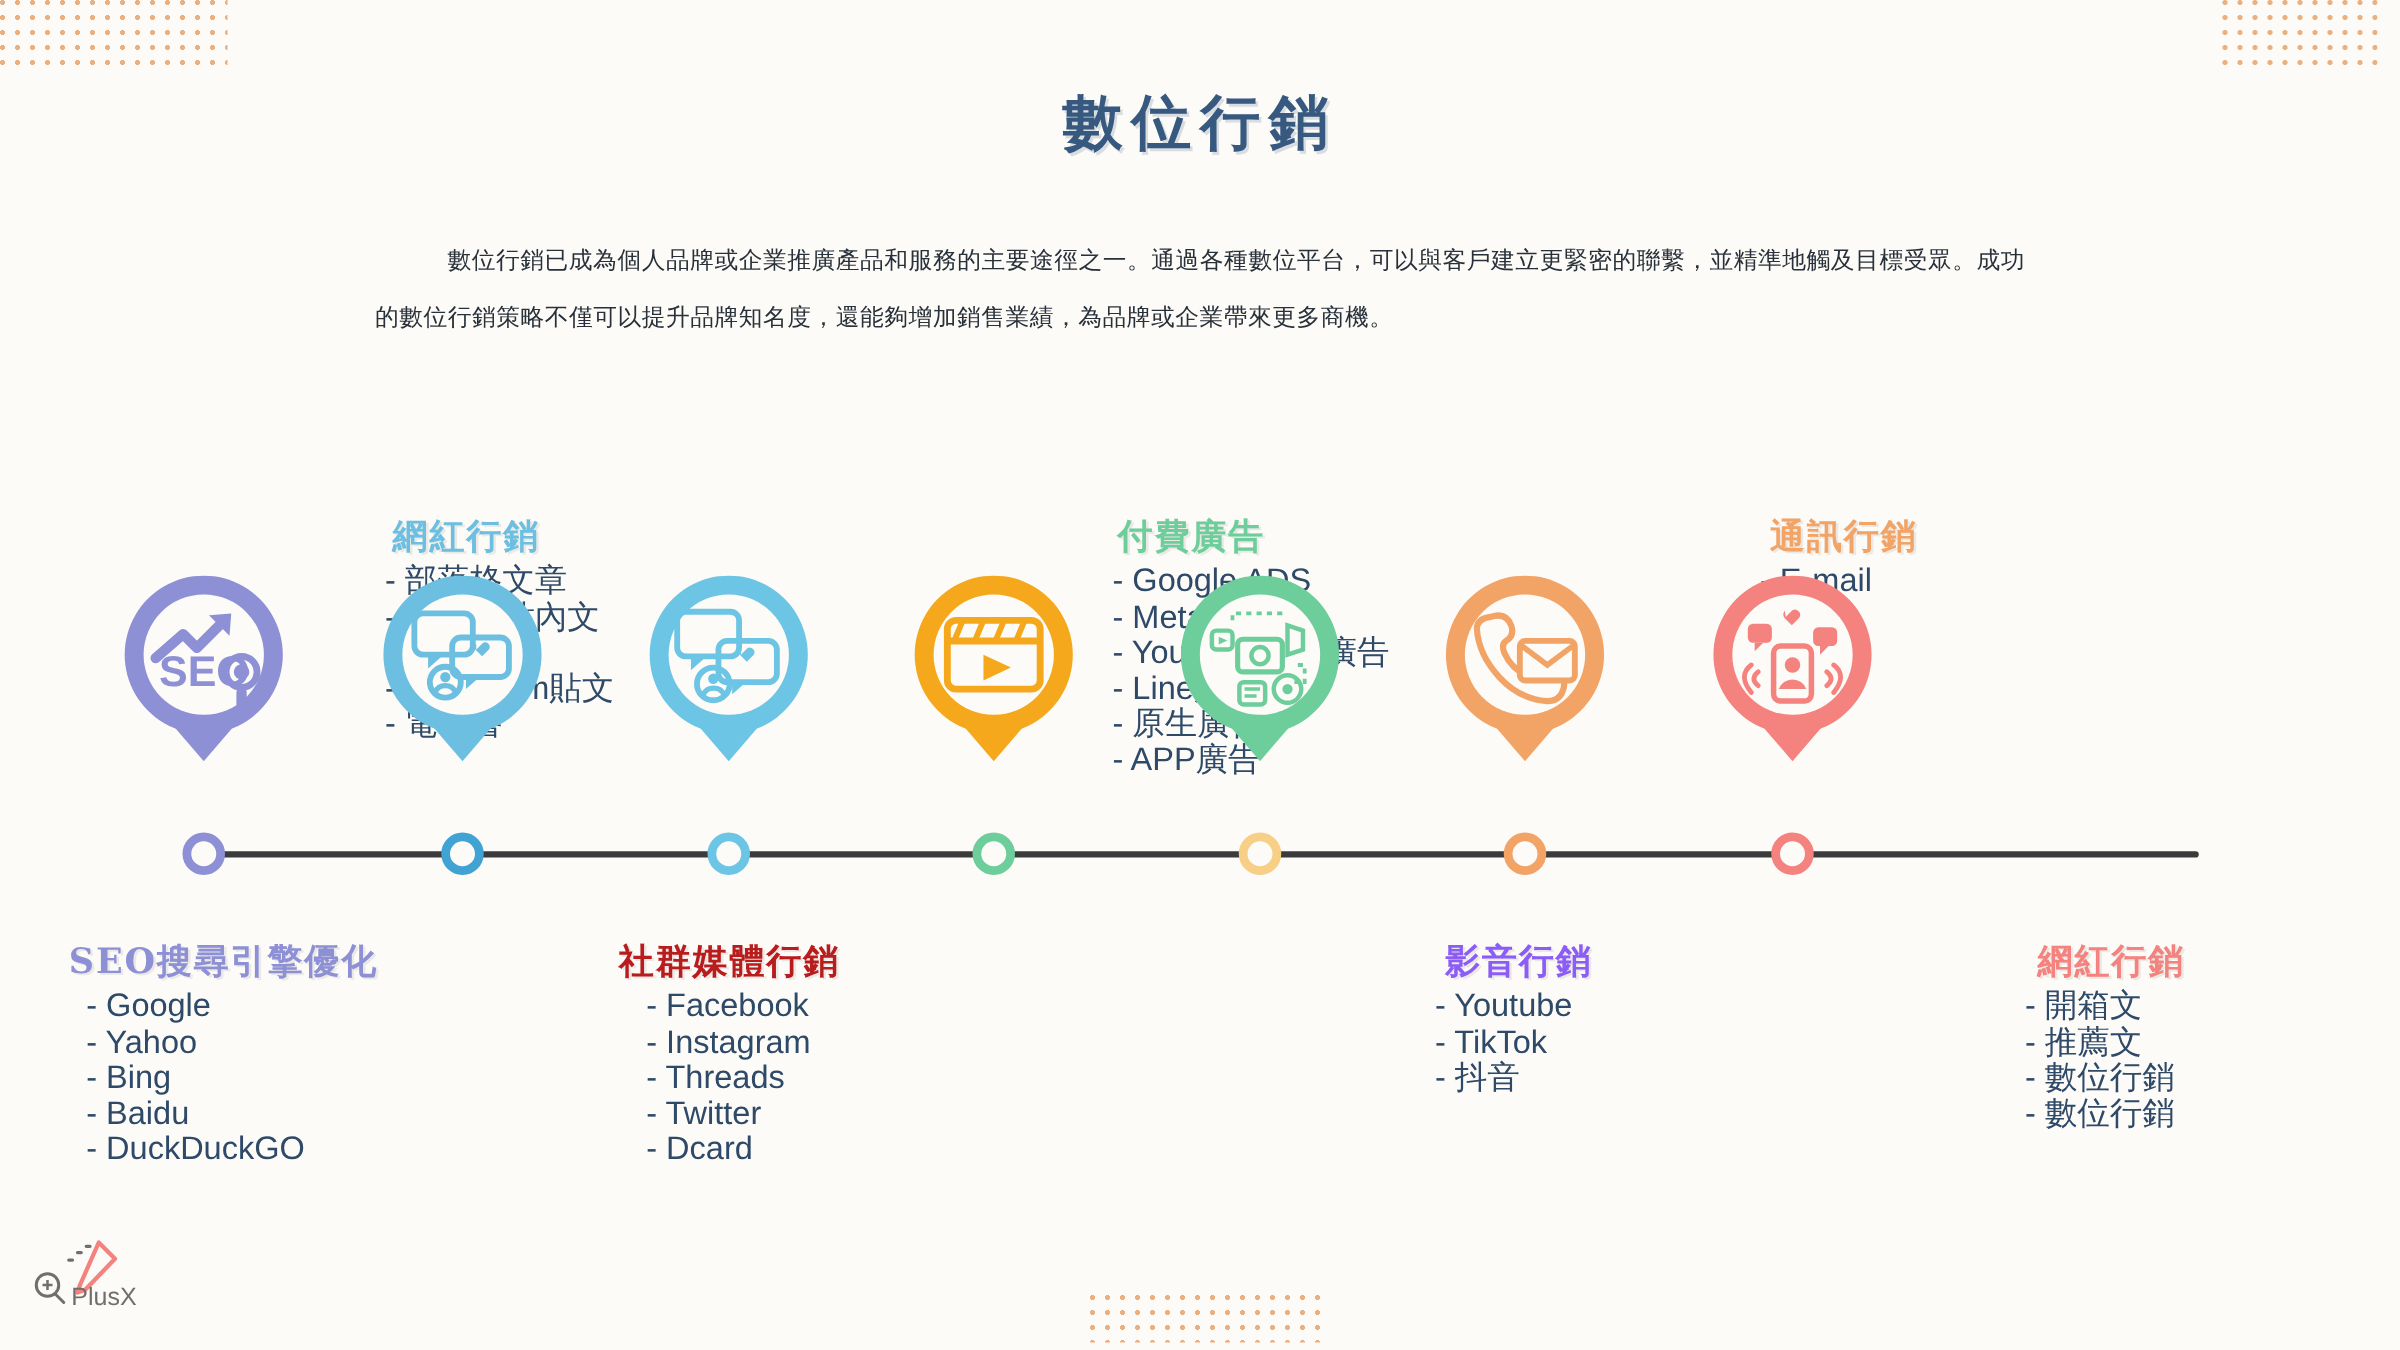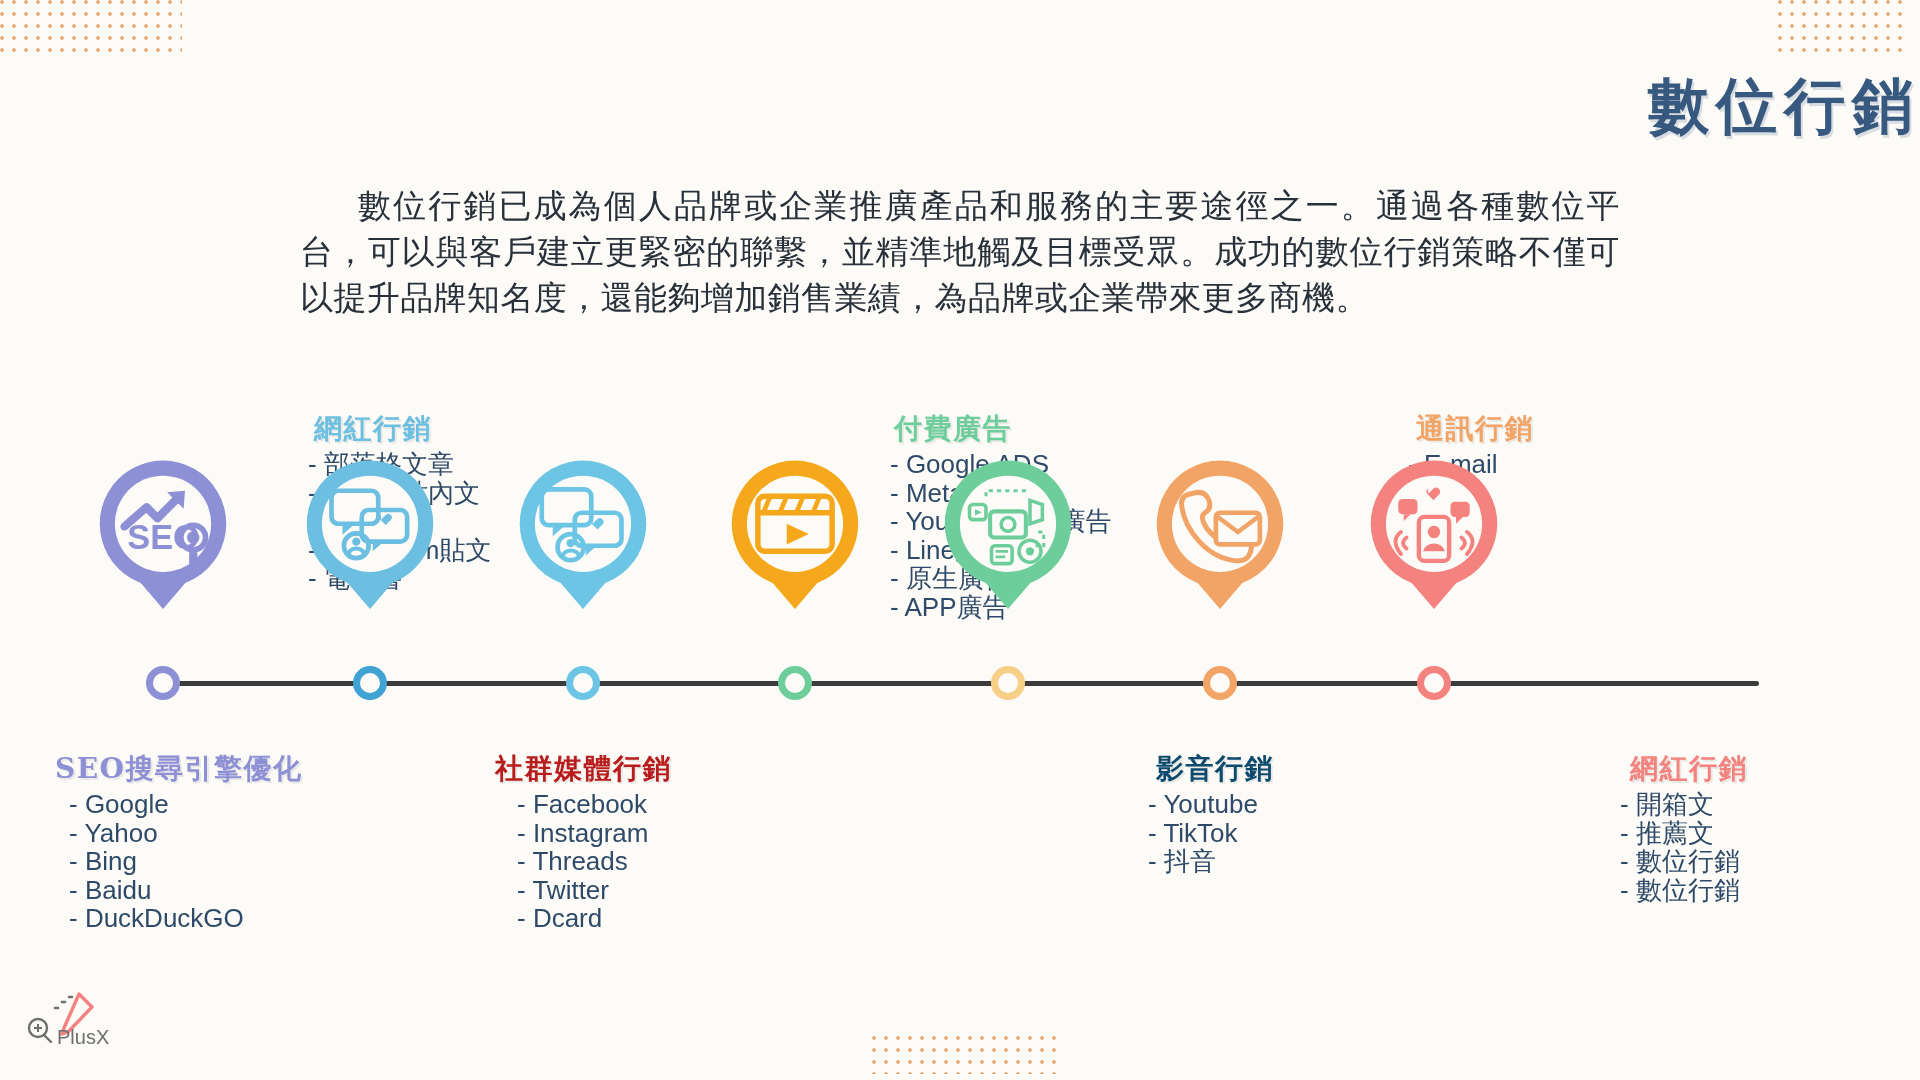--- a/index.html
+++ b/index.html
@@ -19,33 +19,33 @@
     opacity: .85;
     pointer-events: none;
   }
   #dots-tl { left: -4px; top: -4px; width: 186px; height: 62px; }
   #dots-tr { right: 18px; top: -4px; width: 128px; height: 62px; }
   #dots-bottom { left: 868px; bottom: 6px; width: 196px; height: 42px; }
 
   
   #page-title {
     position: absolute; left: 0; right: 0; top: 66px;
-    text-align: right;
+    text-align: center;
     font-family: "DejaVu Serif", "Liberation Serif", serif;
-    font-size: 61px;
+    font-size: 48px;
     font-weight: 700;
     letter-spacing: 7px;
     color: #37597f;
     text-shadow: 2px 3px 0 rgba(55,89,127,.18);
   }
   #intro-paragraph {
     position: absolute;
     left: 300px; top: 186px; width: 1320px;
-    font-family: Liberation Mono, monospace;
-    font-size: 33px;
+    font-family: Liberation Serif, serif;
+    font-size: 19px;
     line-height: 46px;
     color: #28313a;
     text-indent: 58px;
     text-align: justify;
     letter-spacing: .4px;
   }
 
   
   #timeline-axis {
     position: absolute;
@@ -265,21 +265,21 @@
     <li>- Google  ADS</li>
     <li>- Meta 廣告</li>
     <li>- YouTube影片廣告</li>
     <li>- Line廣告</li>
     <li>- 原生廣告</li>
     <li>- APP廣告</li>
   </ul>
 </div>
 
 <div class="block" style="left:1140px; top:750px; width:250px;">
-  <div class="block-title" style="color:#0c4a6e; text-align:left; padding-left:16px;">影音行銷</div>
+  <div class="block-title" style="color:#8b5cf6; text-align:left; padding-left:16px;">影音行銷</div>
   <ul style="padding-left:8px;">
     <li>- Youtube</li>
     <li>- TikTok</li>
     <li>- 抖音</li>
   </ul>
 </div>
 
 <div class="block" style="left:1400px; top:410px; width:250px;">
   <div class="block-title" style="color:#f2a366; text-align:left; padding-left:16px;">通訊行銷</div>
   <ul style="padding-left:8px;">

